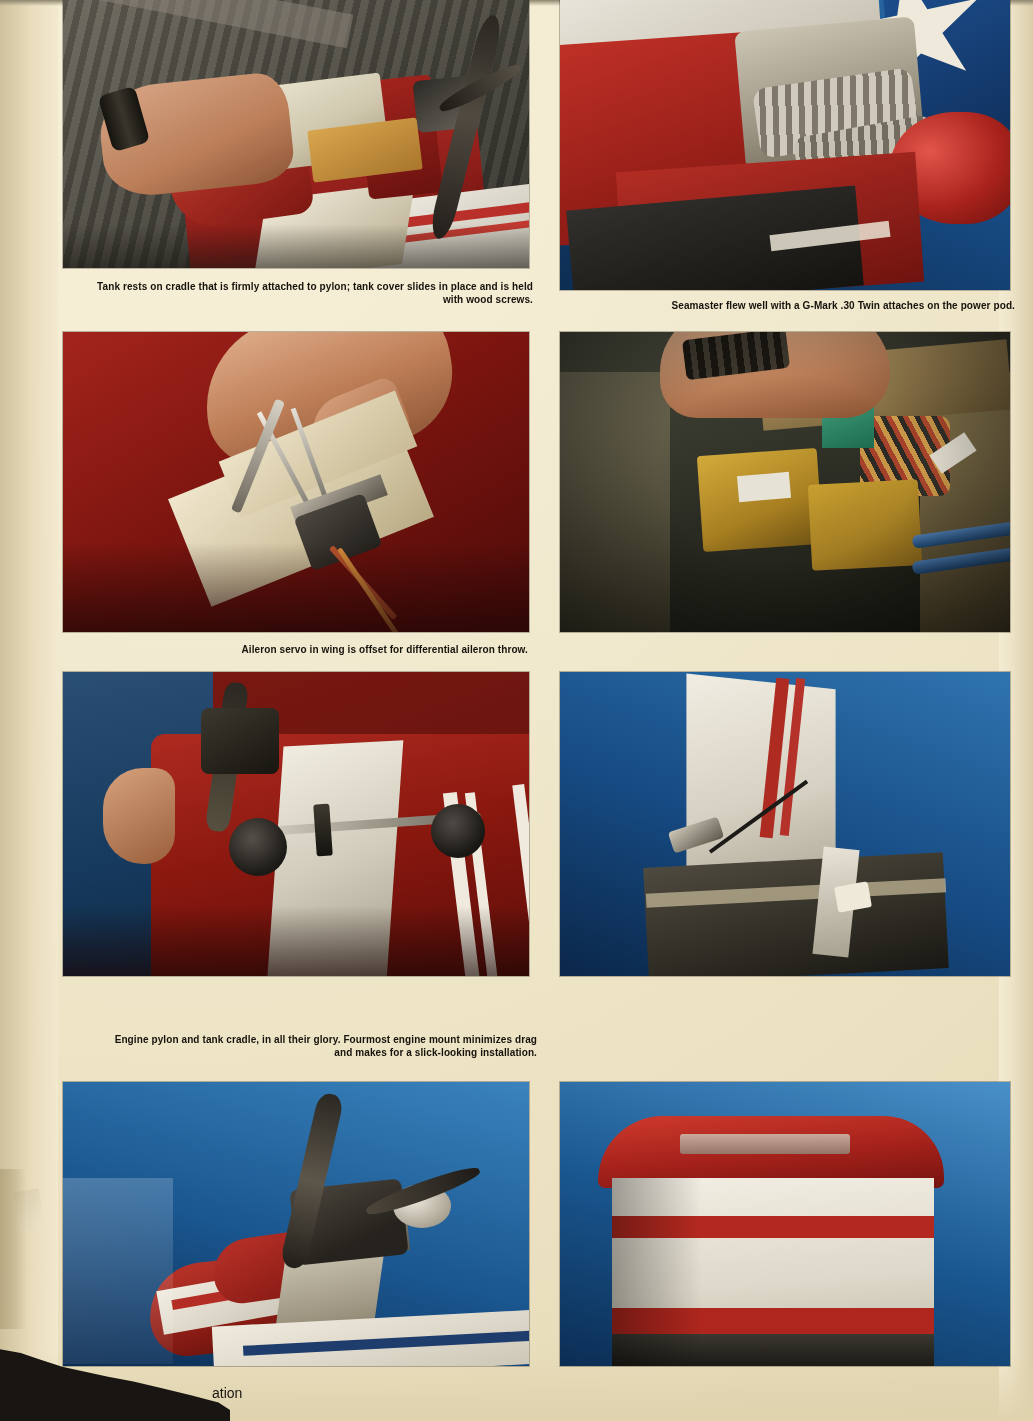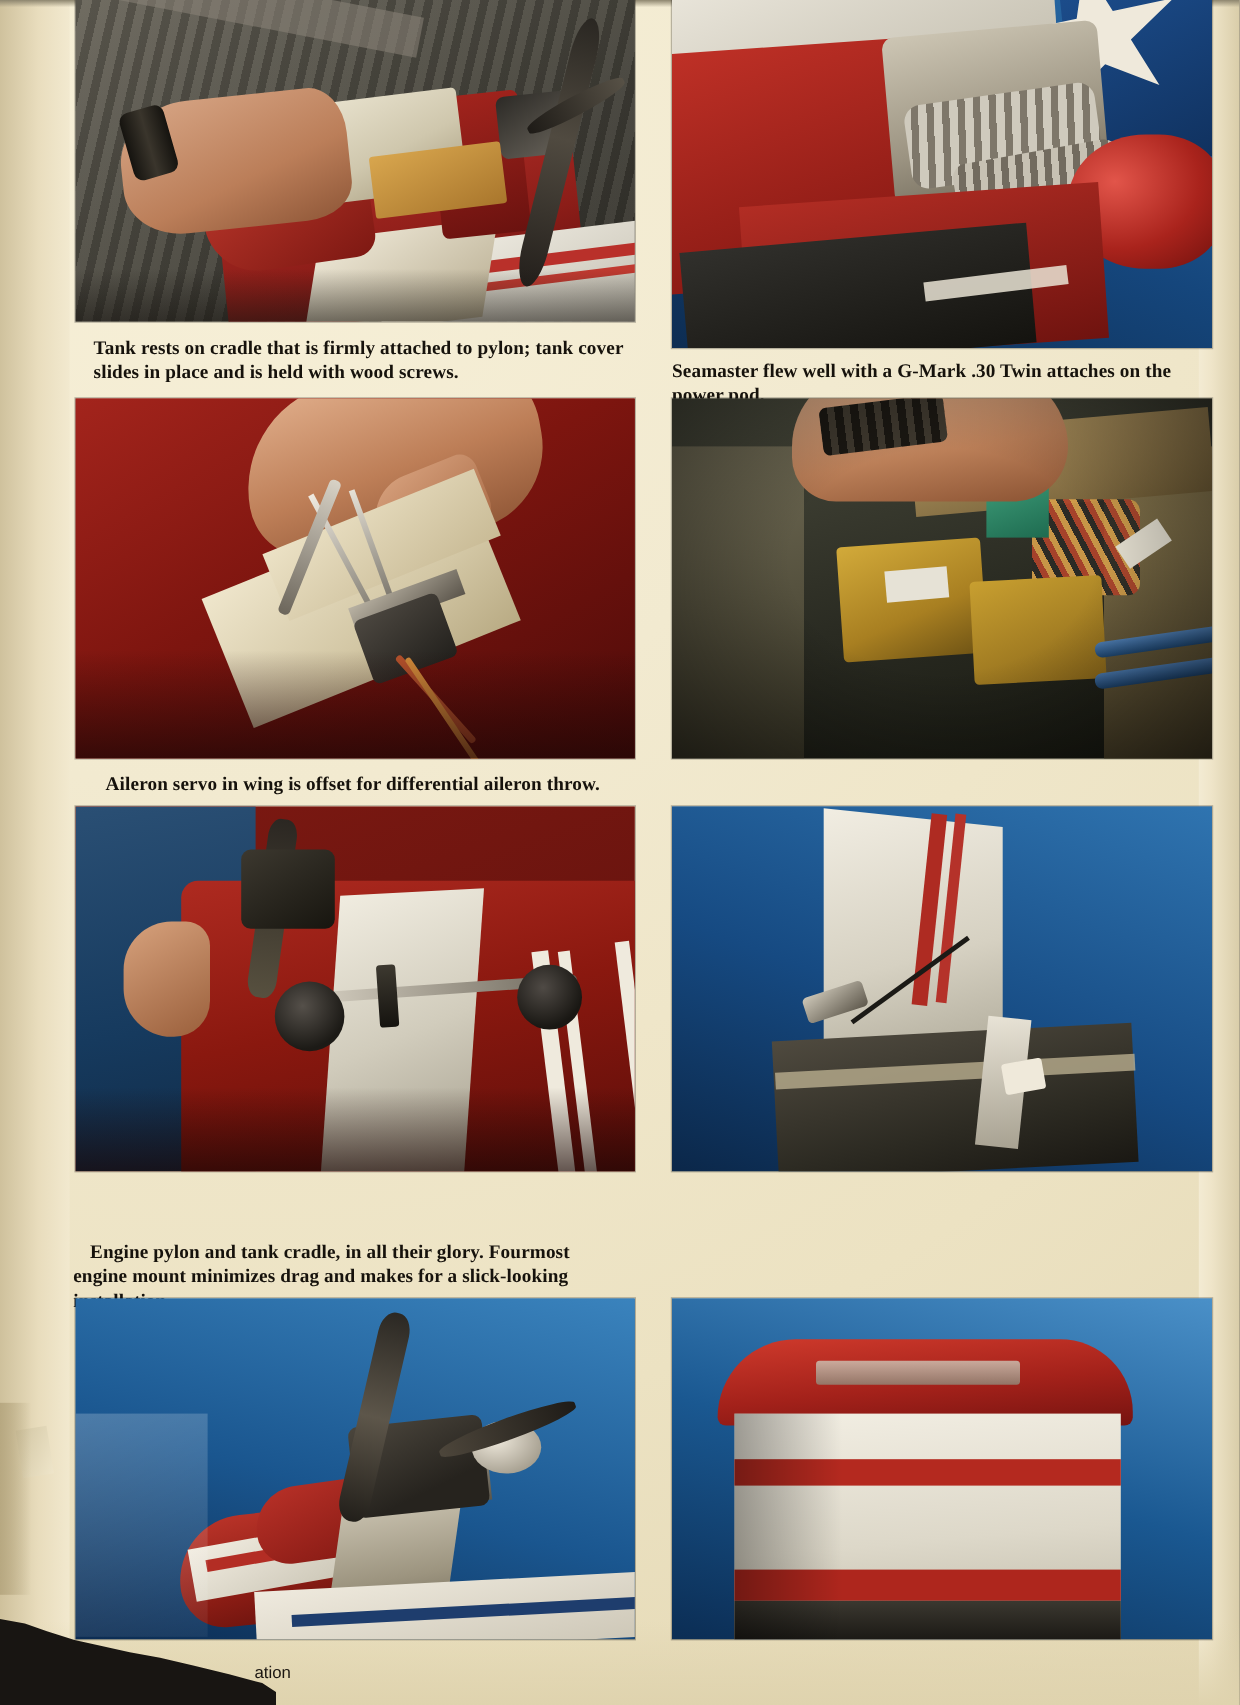--- a/index.html
+++ b/index.html
@@ -74,26 +74,27 @@
   }
 
   
   .photo {
     position: absolute;
     overflow: hidden;
     box-shadow: 0 0 0 1px rgba(0,0,0,.25);
   }
   .caption {
     position: absolute;
-    font-size: 16px;
+    font-size: 10px;
     line-height: 1.28;
     color: #16120c;
     font-weight: bold;
     letter-spacing: .1px;
-    font-family: Liberation Serif, serif;
+    font-family: Liberation Sans, sans-serif;
+    text-align: right;
   }
   .caption.indent { text-indent: 14px; }
 
   .footer-text {
     position: absolute;
     font-size: 14px;
     color: #1a1510;
     font-family: "Liberation Sans", sans-serif;
   }
 
@@ -741,21 +742,21 @@
     <div class="fin-stripe1"></div>
     <div class="fin-stripe2"></div>
     <div class="hull"></div>
     <div class="hull-stripe"></div>
     <div class="rudder"></div>
     <div class="rod"></div>
     <div class="lever"></div>
     <div class="tip"></div>
   </div>
 
-  <div class="caption indent" style="left:61px; top:1034px; width:455px;">Engine pylon and tank cradle, in all their glory. Fourmost engine mount minimizes drag and makes for a slick-looking installation.</div>
+  <div class="caption indent" style="left:82px; top:1034px; width:455px;">Engine pylon and tank cradle, in all their glory. Fourmost engine mount minimizes drag and makes for a slick-looking installation.</div>
 
   <div class="photo p7">
     <div class="sky"></div>
     <div class="nose"></div>
     <div class="white-wing"></div>
     <div class="stripe-r"></div>
     <div class="tank-cradle"></div>
     <div class="pylon"></div>
     <div class="mount"></div>
     <div class="engine"></div>

